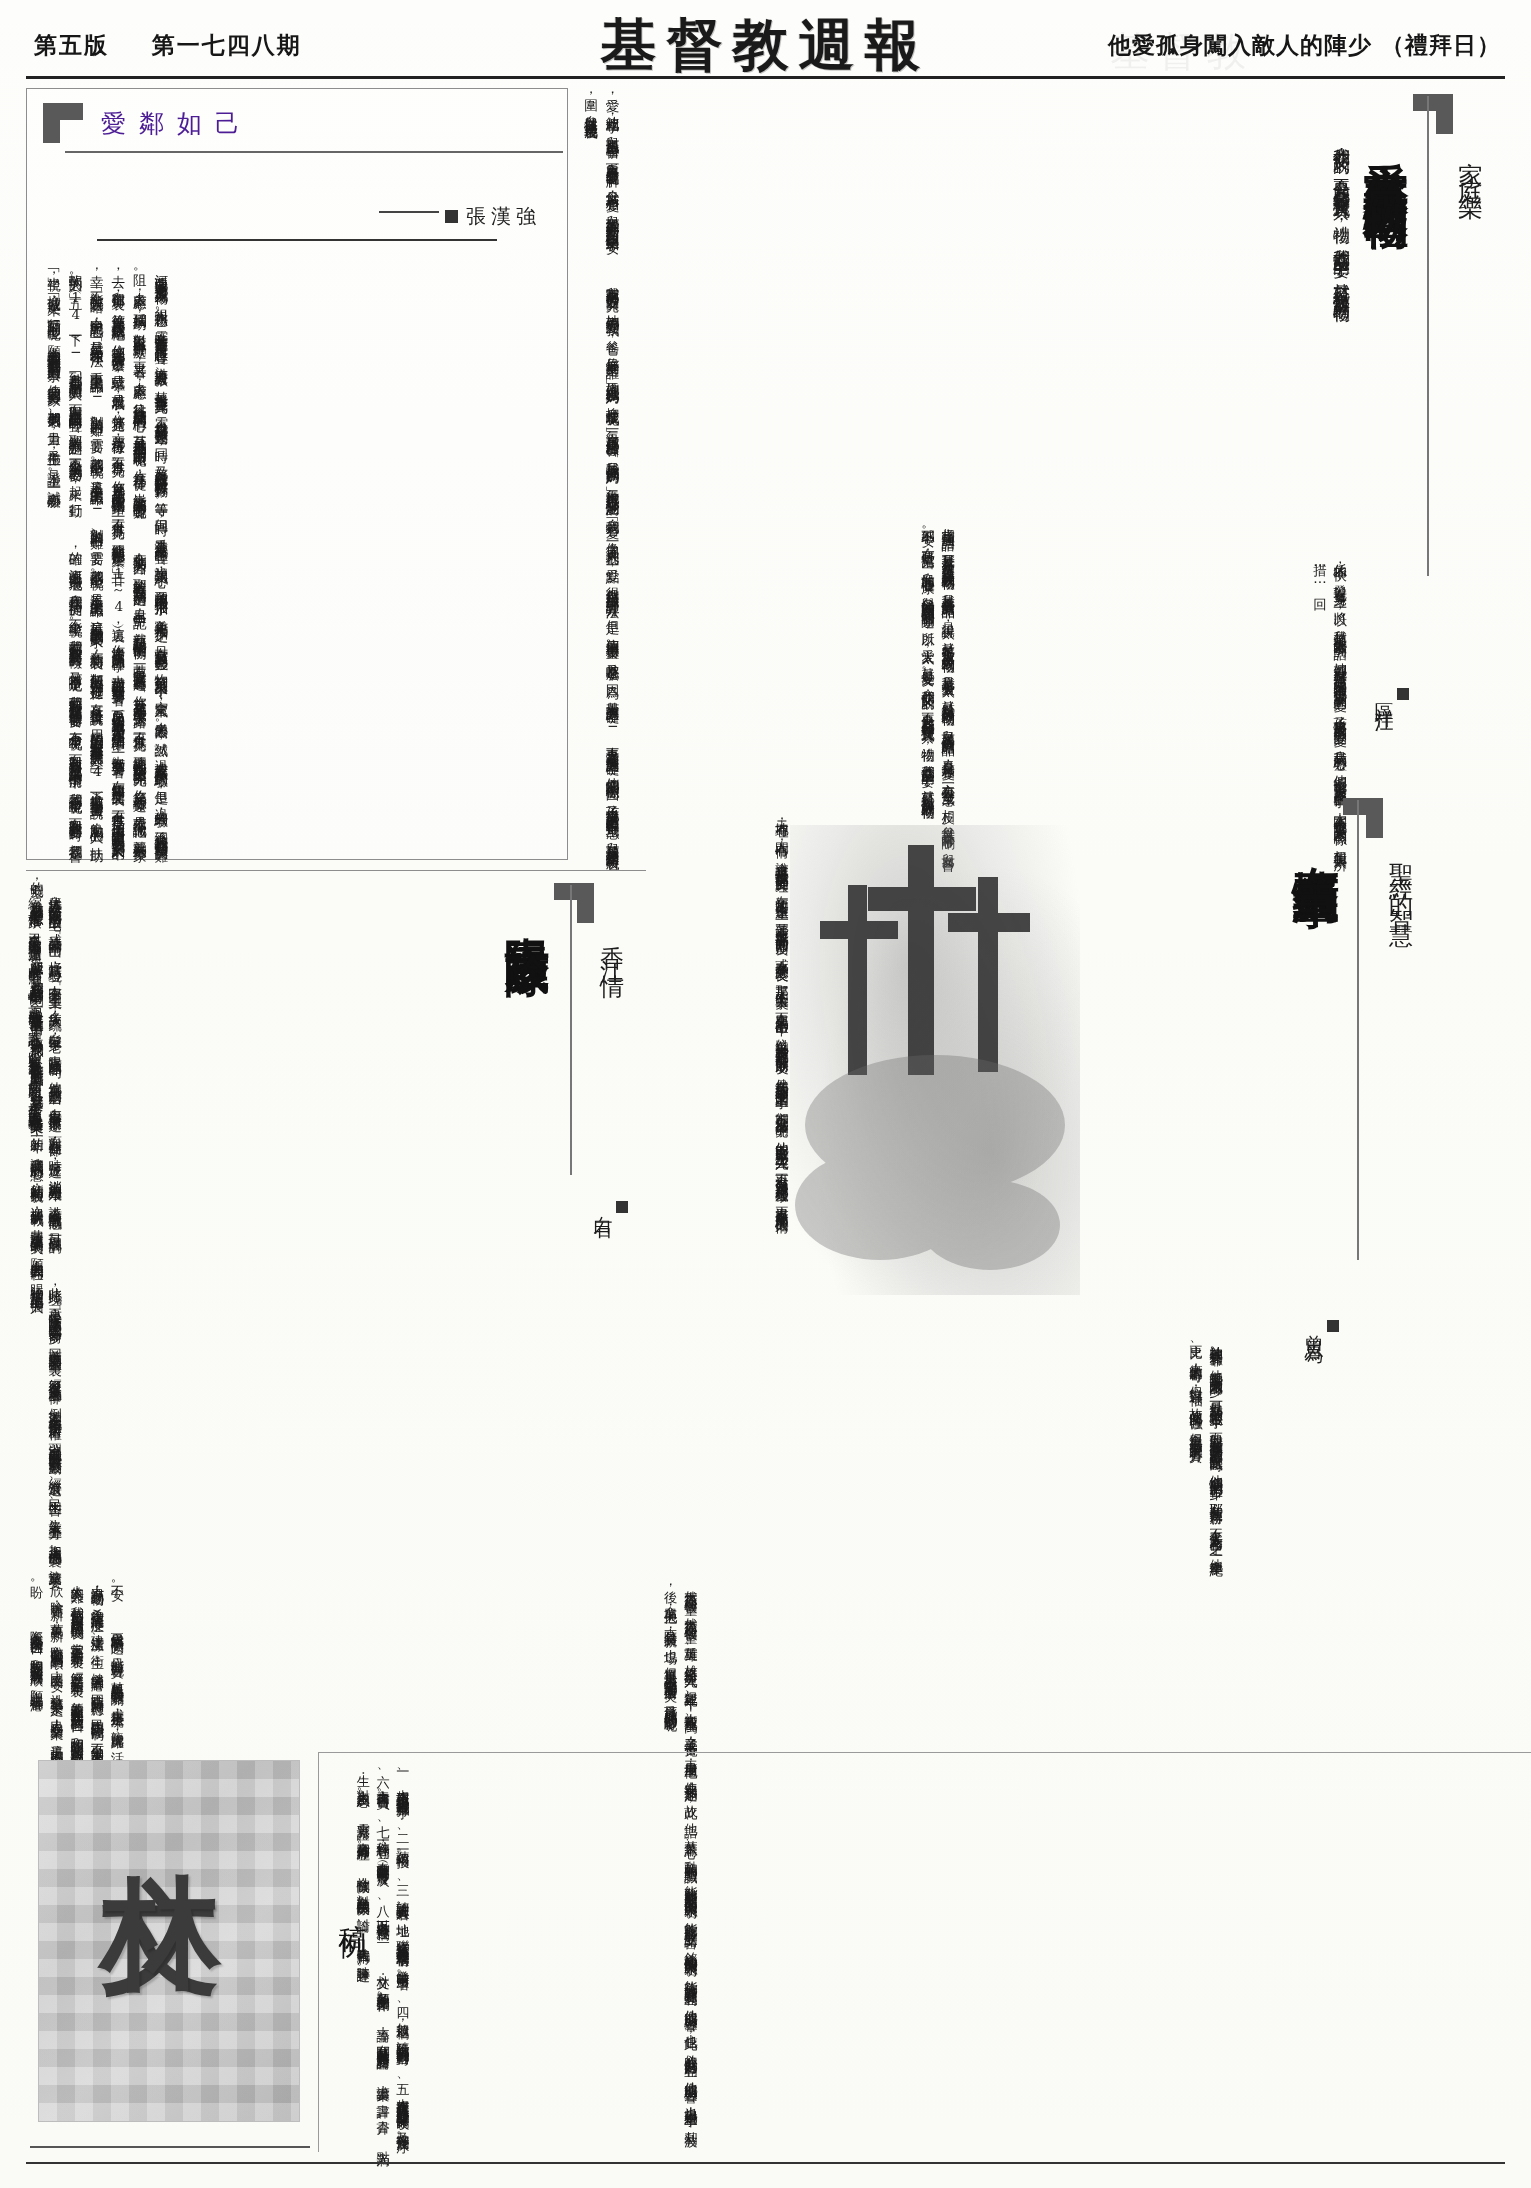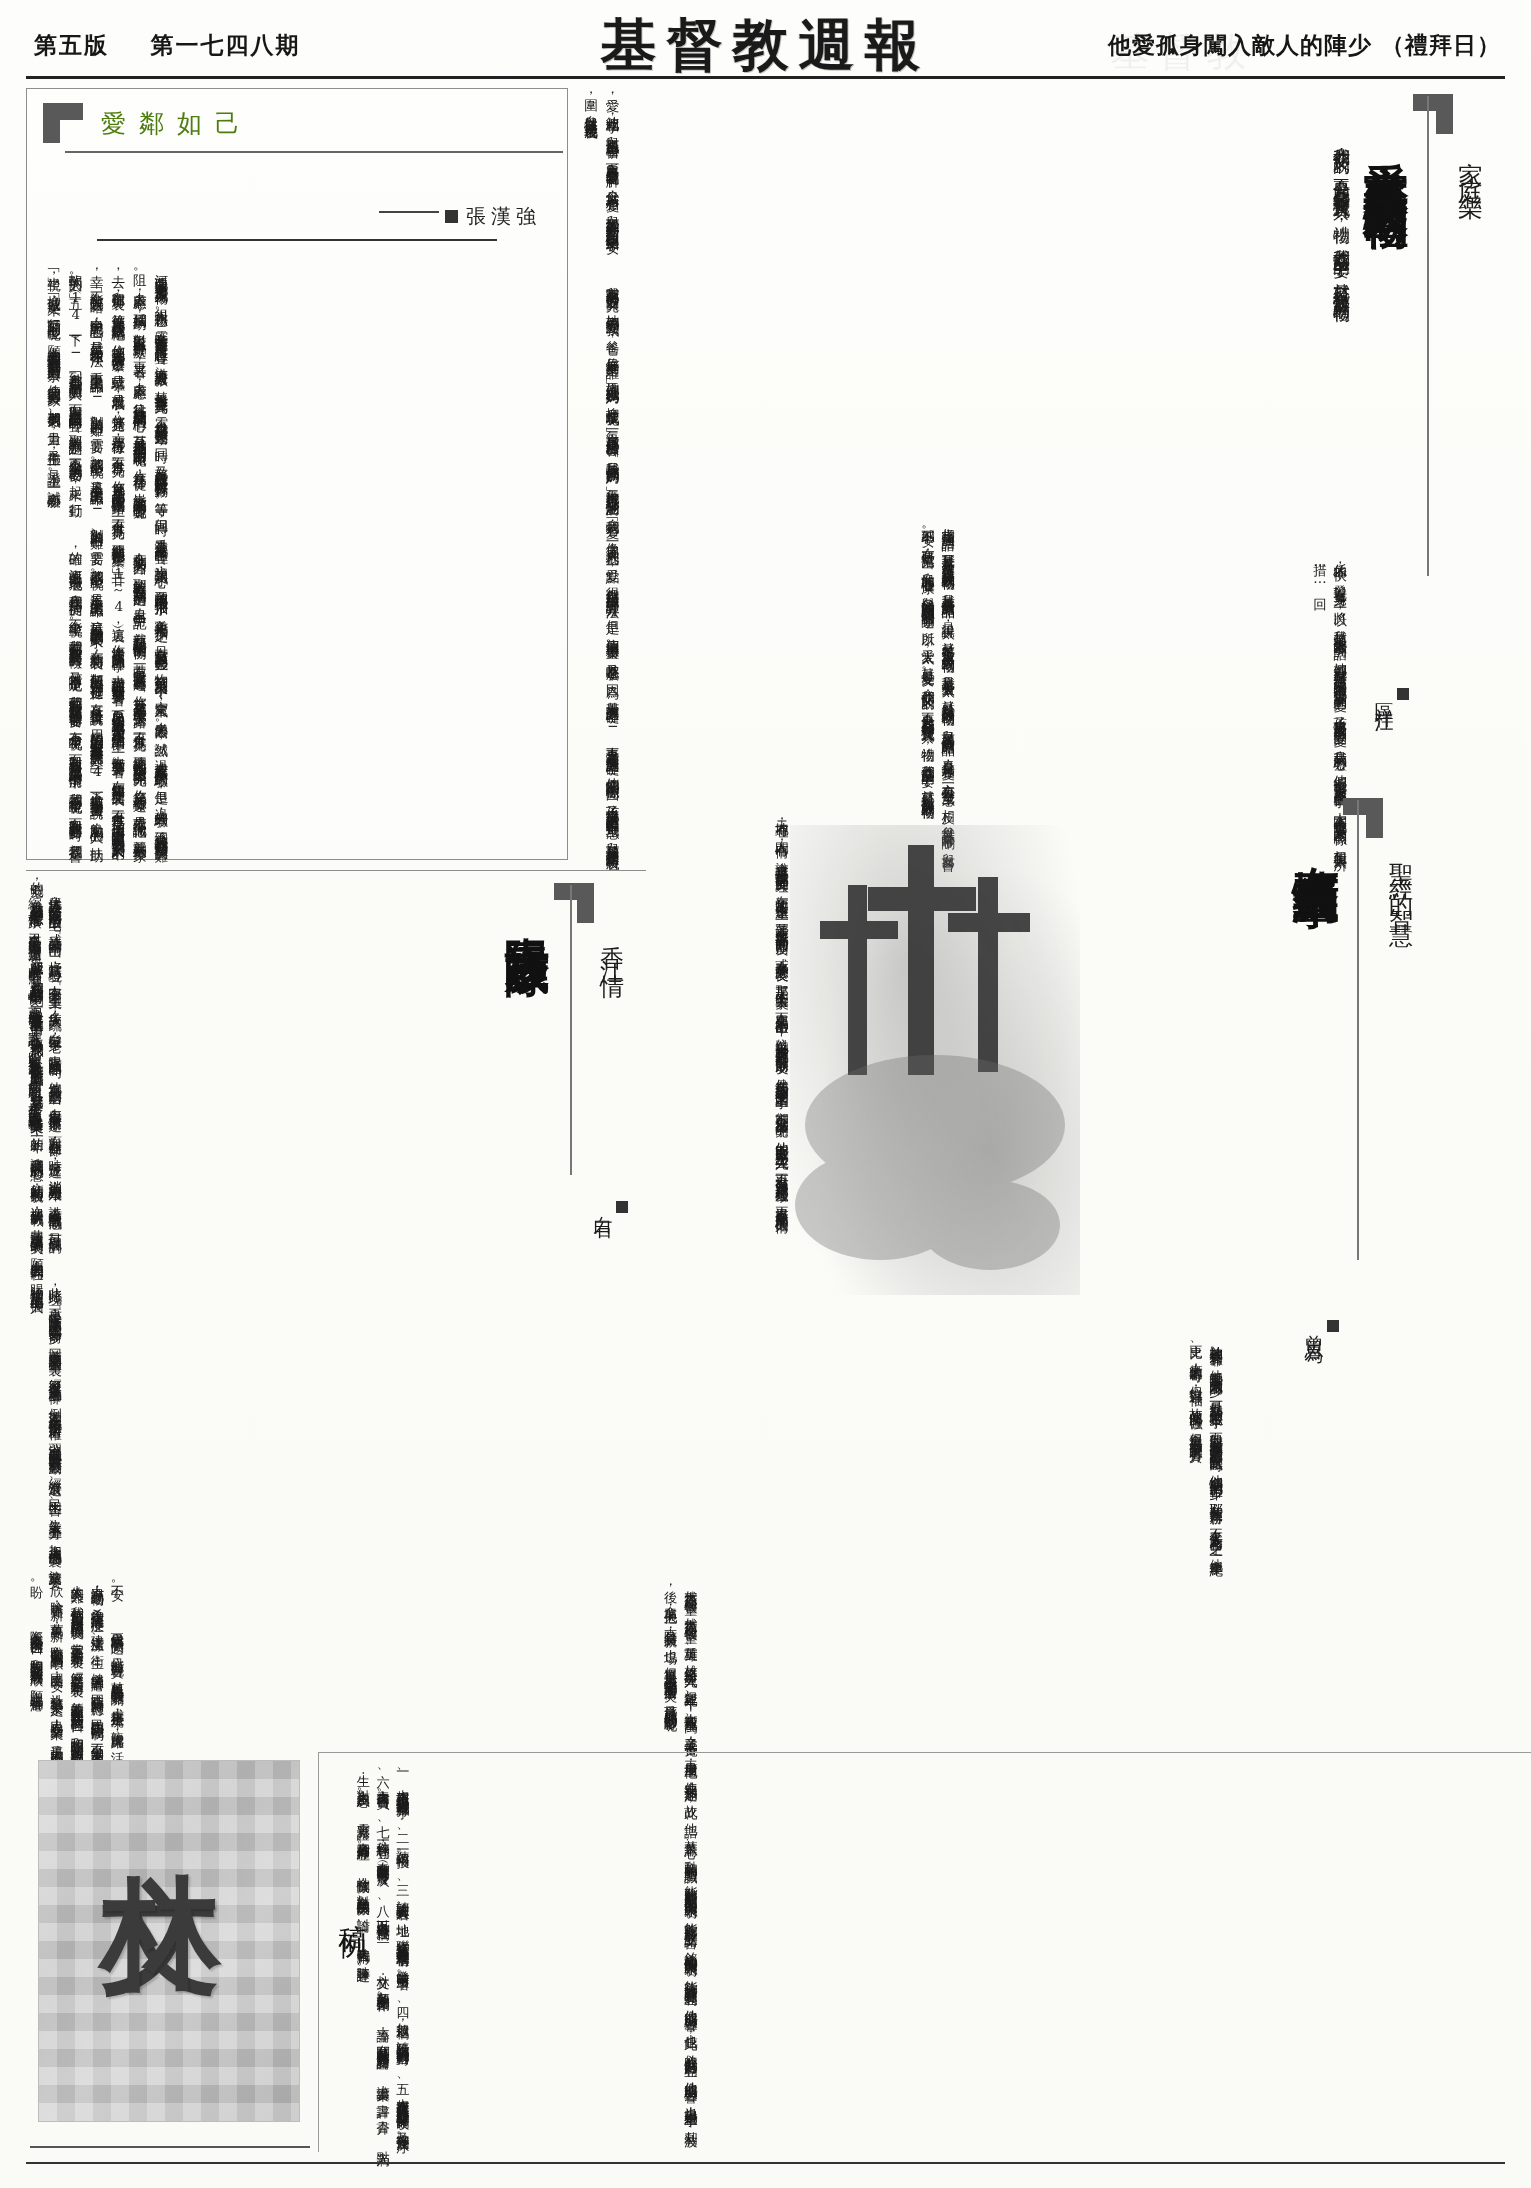--- a/index.html
+++ b/index.html
@@ -8,21 +8,21 @@
     font-family:"Liberation Serif","DejaVu Serif",serif;
     color:#1b1b1b;
     background:
       linear-gradient(180deg,#fdfdfb 0%,#fbfbf8 40%,#fafaf6 100%);
   }
   .page{position:absolute;inset:0;}
 
   
   .masthead{position:absolute;left:0;top:0;width:1531px;height:78px;}
   .mh-left{position:absolute;left:34px;top:30px;font-size:23px;letter-spacing:2px;
-    font-family:Liberation Serif, serif;font-weight:bold;color:#171717;}
+    font-family:Liberation Sans, sans-serif;font-weight:bold;color:#171717;}
   .mh-left .gap{display:inline-block;width:26px;}
   .mh-title{position:absolute;left:0;right:0;top:8px;text-align:center;
     font-size:56px;letter-spacing:10px;font-weight:bold;color:#1a1a1a;
     font-family:"DejaVu Serif","Liberation Serif",serif;
     text-shadow:1px 1px 0 rgba(0,0,0,.22), -1px 0 0 rgba(0,0,0,.10);}
   .mh-right{position:absolute;right:30px;top:30px;font-size:23px;letter-spacing:1px;
     font-family:"DejaVu Sans","Liberation Sans",serif;font-weight:bold;color:#171717;}
   .mh-ghost{position:absolute;top:24px;left:1110px;font-size:40px;color:rgba(0,0,0,.05);
     letter-spacing:8px;text-align:center;}
   .rule-top{position:absolute;left:26px;right:26px;top:76px;height:0;
@@ -38,21 +38,21 @@
   .corner{position:absolute;width:40px;height:40px;}
   .corner::before{content:"";position:absolute;left:0;top:0;width:40px;height:17px;background:#595959;}
   .corner::after{content:"";position:absolute;left:0;top:0;width:17px;height:40px;background:#595959;}
   .corner.rt::before{content:"";position:absolute;right:0;top:0;left:auto;width:40px;height:17px;background:#595959;}
   .corner.rt::after{content:"";position:absolute;right:0;top:0;left:auto;width:17px;height:40px;background:#595959;}
 
   
   .lead{position:absolute;left:26px;top:88px;width:540px;height:770px;
         border:1px solid #8d8d8d;background:rgba(255,255,255,.35);}
   .lead-kicker{position:absolute;left:74px;top:18px;font-size:25px;letter-spacing:13px;
-        font-family:"DejaVu Serif","Liberation Serif",serif;color:#4d7c0f;}
+        font-family:"DejaVu Serif","Liberation Serif",serif;color:#4c1d95;}
   .lead-corner{left:16px;top:14px;}
   .lead-hr{position:absolute;left:38px;right:4px;top:62px;height:0;border-top:2px solid #666;}
   .lead-title{position:absolute;left:0;right:0;top:78px;text-align:center;
         font-size:55px;letter-spacing:22px;font-weight:bold;color:#111;
         font-family:"DejaVu Serif","Liberation Serif",serif;text-indent:22px;}
   .lead-title-ul{position:absolute;left:70px;width:400px;top:150px;height:0;border-top:2px solid #333;}
   .lead-byline{position:absolute;right:26px;top:114px;font-size:20px;letter-spacing:5px;color:#222;}
   .lead-byline .sq{display:inline-block;width:13px;height:13px;background:#333;margin-right:8px;}
   .lead-bydash{position:absolute;right:128px;top:122px;width:60px;height:0;border-top:2px solid #444;}
   .lead-body{position:absolute;right:16px;top:175px;width:508px;height:575px;}

